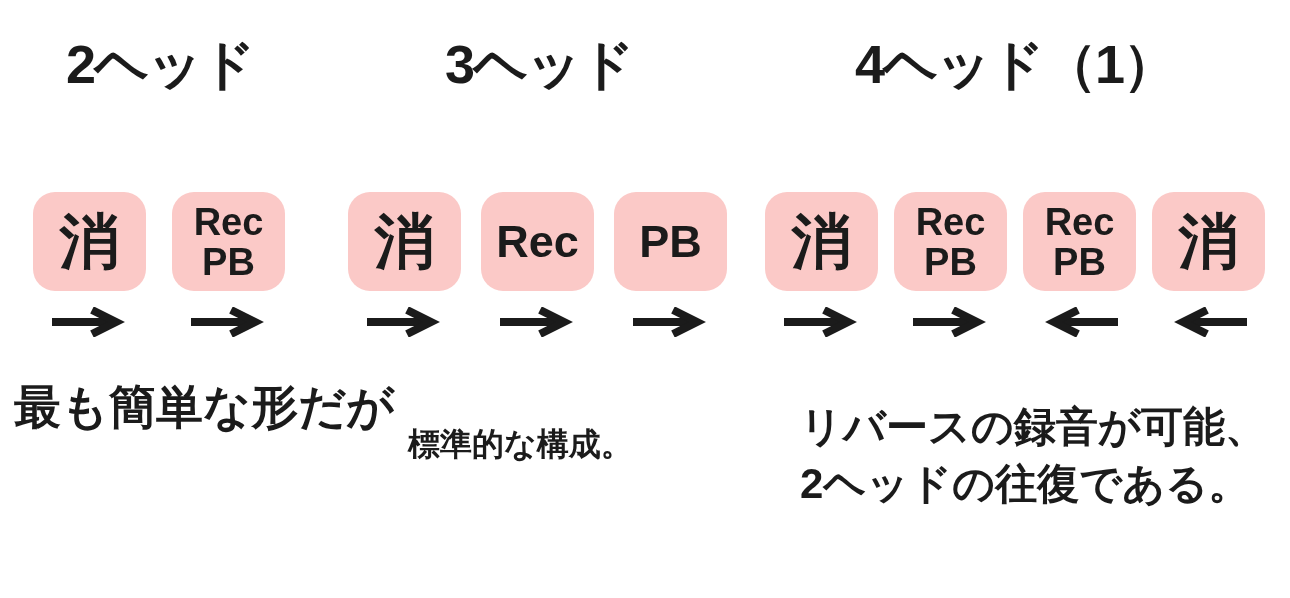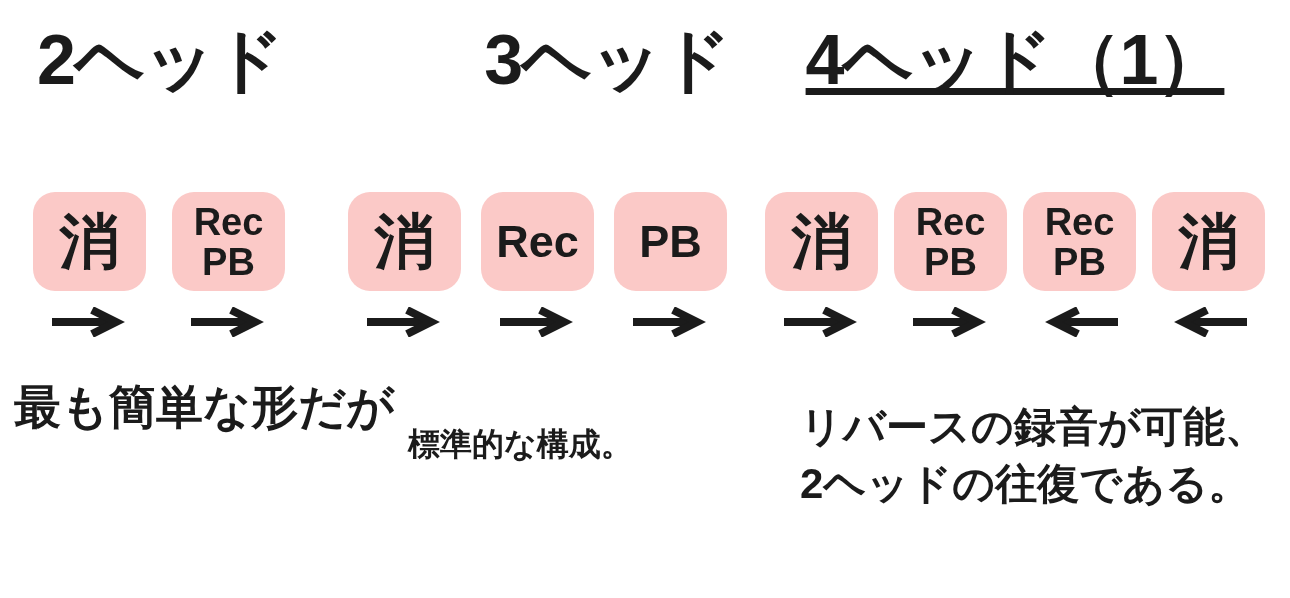--- a/index.html
+++ b/index.html
@@ -12,30 +12,30 @@
     width: 1290px;
     height: 598px;
     background: #ffffff;
     font-family: "Liberation Sans", "DejaVu Sans", sans-serif;
     font-weight: 700;
     color: #1b1b1b;
     overflow: hidden;
   }
   .col-title {
     position: absolute;
-    top: 20px;
-    font-size: 70px;
+    top: 33px;
+    font-size: 54px;
     letter-spacing: -2px;
     line-height: 1.15;
     text-align: center;
     white-space: nowrap;
   }
   .col-title.c1 { left: 33px;  width: 254px; }
-  .col-title.c2 { left: 348px; width: 382px; text-align: right; }
-  .col-title.c3 { left: 765px; width: 500px; text-decoration: underline; }
+  .col-title.c2 { left: 348px; width: 382px; }
+  .col-title.c3 { left: 765px; width: 500px; }
 
   .heads-row {
     position: absolute;
     top: 192px;
     display: flex;
   }
   .heads-row.c1 { left: 33px;  gap: 26px; }
   .heads-row.c2 { left: 348px; gap: 20px; }
   .heads-row.c3 { left: 765px; gap: 16px; }
 

